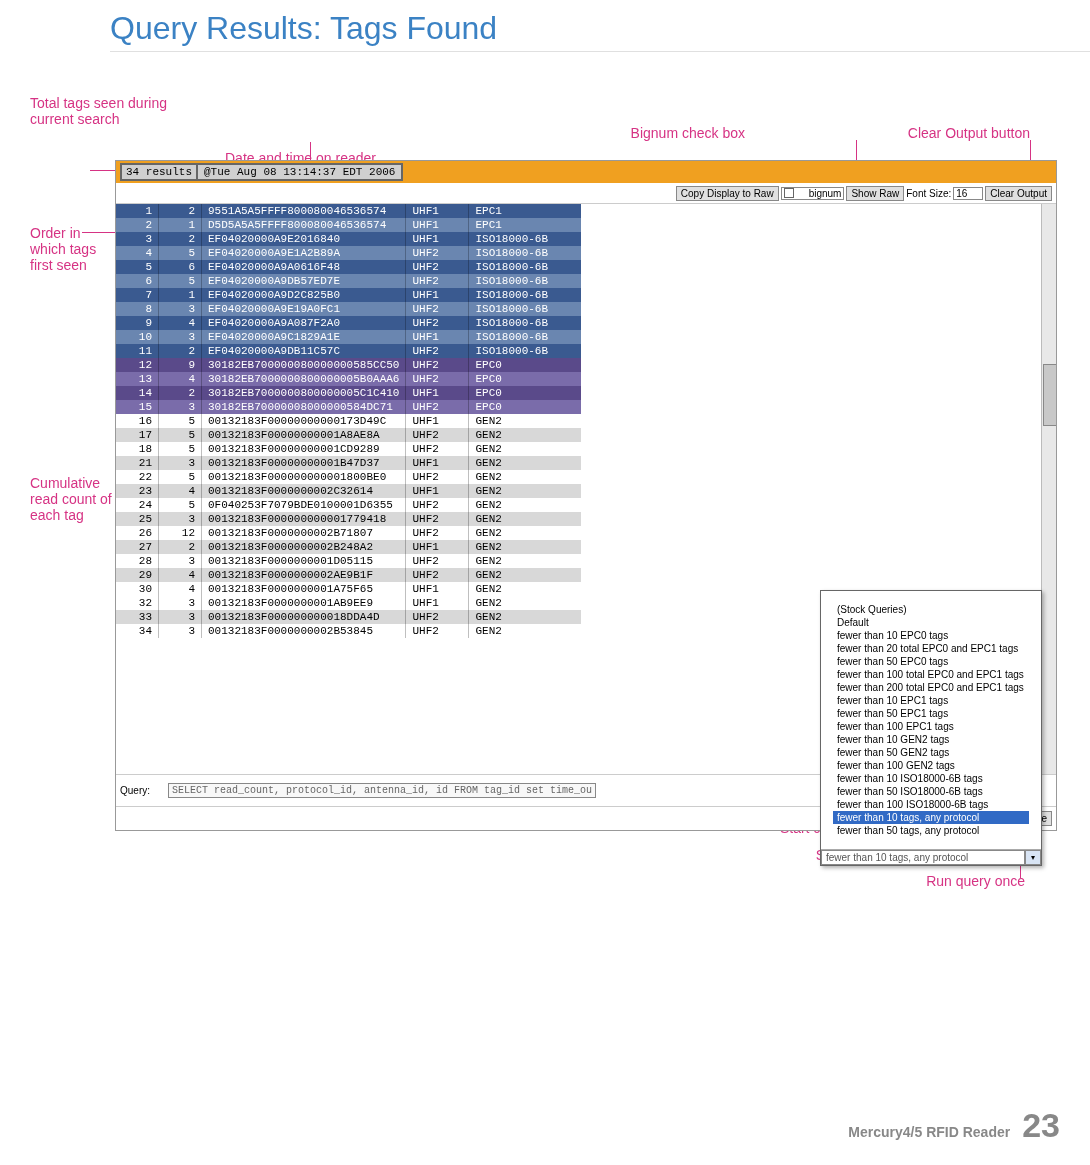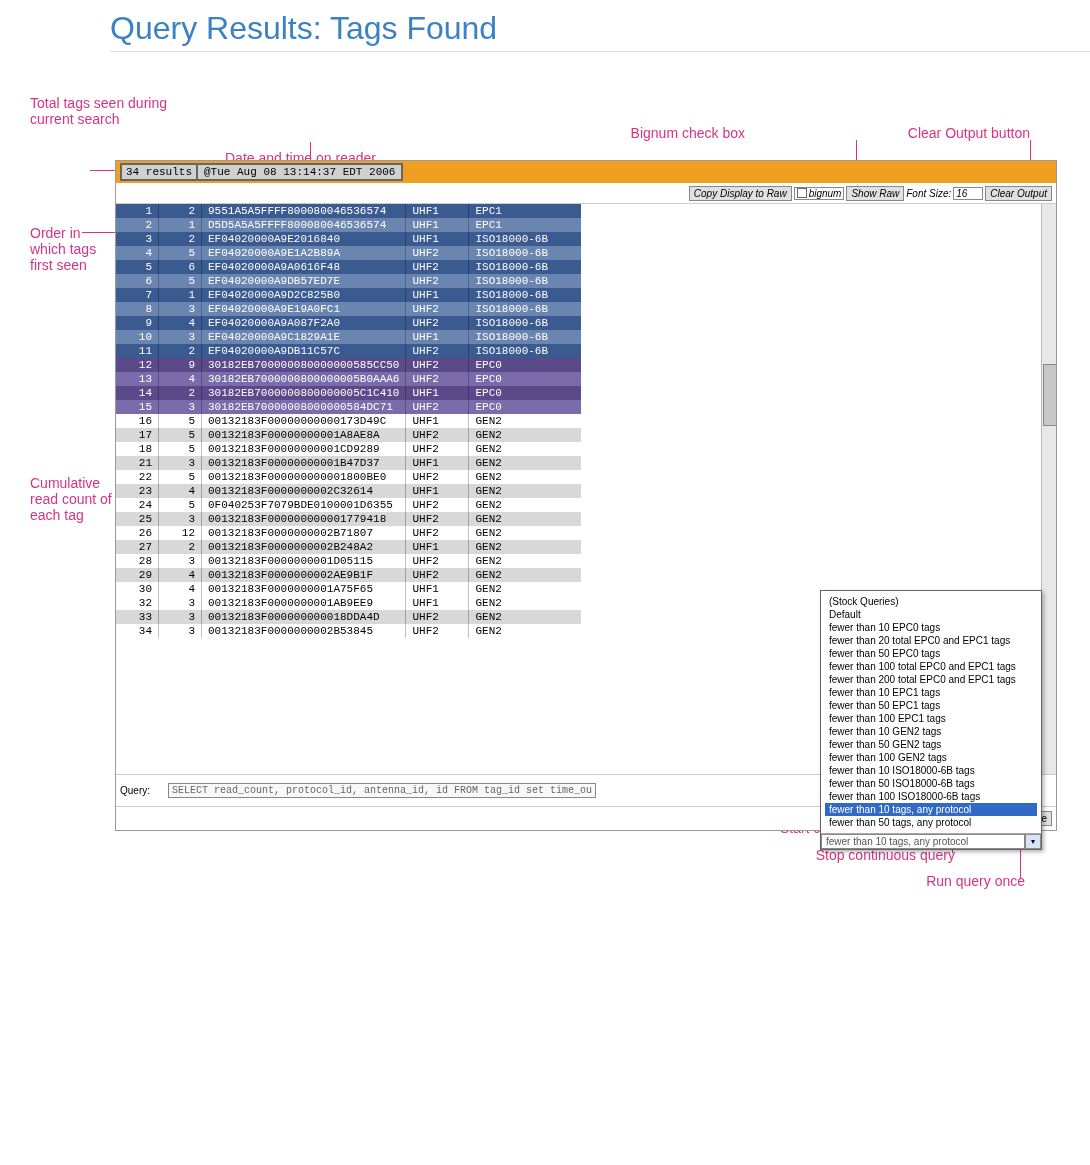--- a/index.html
+++ b/index.html
@@ -81,32 +81,31 @@
     background: #fff;
     height: 20px;
     display: flex;
     justify-content: flex-end;
     align-items: center;
     font-family: Arial, sans-serif;
     font-size: 10px;
     gap: 2px;
     padding-right: 4px;
     border-bottom: 1px solid #ccc;
-    font-style: italic;
   }
   .btn {
     border: 1px solid #888;
     background: #e0e0e0;
     padding: 1px 4px;
     cursor: pointer;
   }
   .chk {
     display: inline-flex;
     align-items: center;
-    gap: 2px;
+    gap: 15px;
     border: 1px solid #888;
     padding: 0 2px;
   }
   .fontval {
     width: 24px;
     border: 1px solid #888;
     padding: 0 2px;
     text-align: left;
     background: #fff;
   }
@@ -197,21 +196,21 @@
     width: 220px;
     border: 1px solid #666;
     background: #fff;
     font-family: Arial, sans-serif;
     font-size: 10px;
     z-index: 50;
     box-shadow: 2px 2px 4px rgba(0,0,0,0.3);
   }
   .dropdown ul {
     list-style: none;
-    margin: 4px;
+    margin: 12px;
     padding: 0;
   }
   .dropdown li {
     padding: 0 4px;
     line-height: 13px;
     white-space: nowrap;
     overflow: hidden;
   }
   .dropdown li.selected {
     background: #316ac5;
@@ -596,14 +595,18 @@
         <li>fewer than 100 ISO18000-6B tags</li>
         <li class="selected">fewer than 10 tags, any protocol</li>
         <li>fewer than 50 tags, any protocol</li>
       </ul>
     <div class="dd-footer">
       <span class="ftxt">fewer than 10 tags, any protocol</span>
       <span class="farrow">▾</span>
     </div>
   </div>
 
+  <div class="page-footer">
+    <span class="label">Mercury4/5 RFID Reader</span>
+    <span class="num">23</span>
+  </div>
 
 </div>
 
 </body></html>

